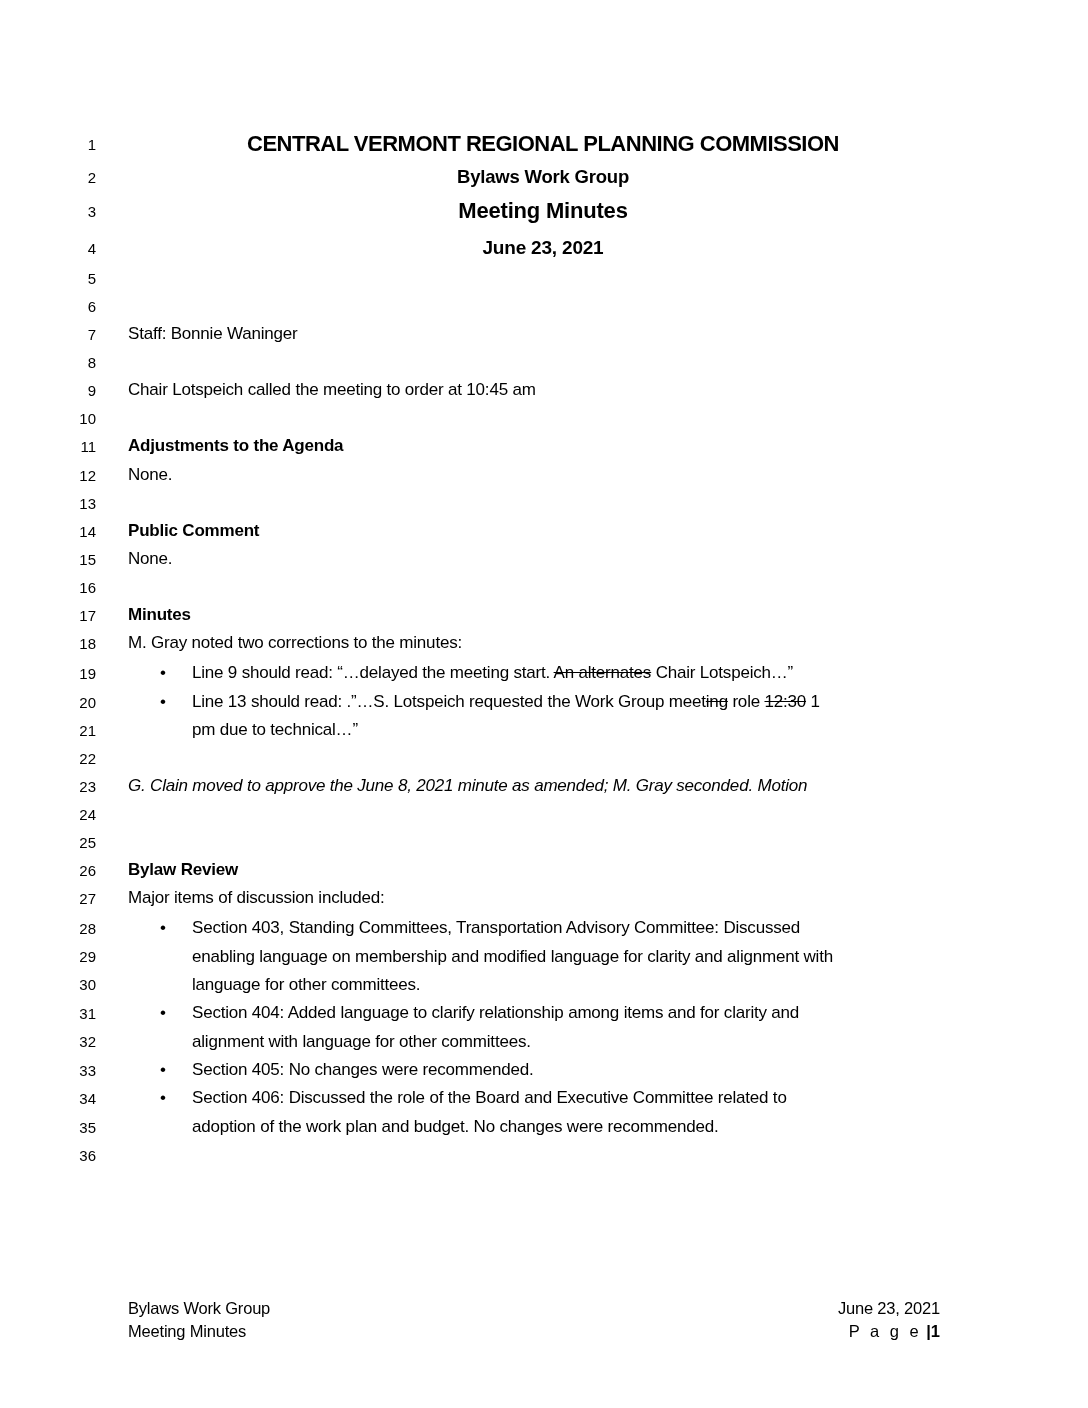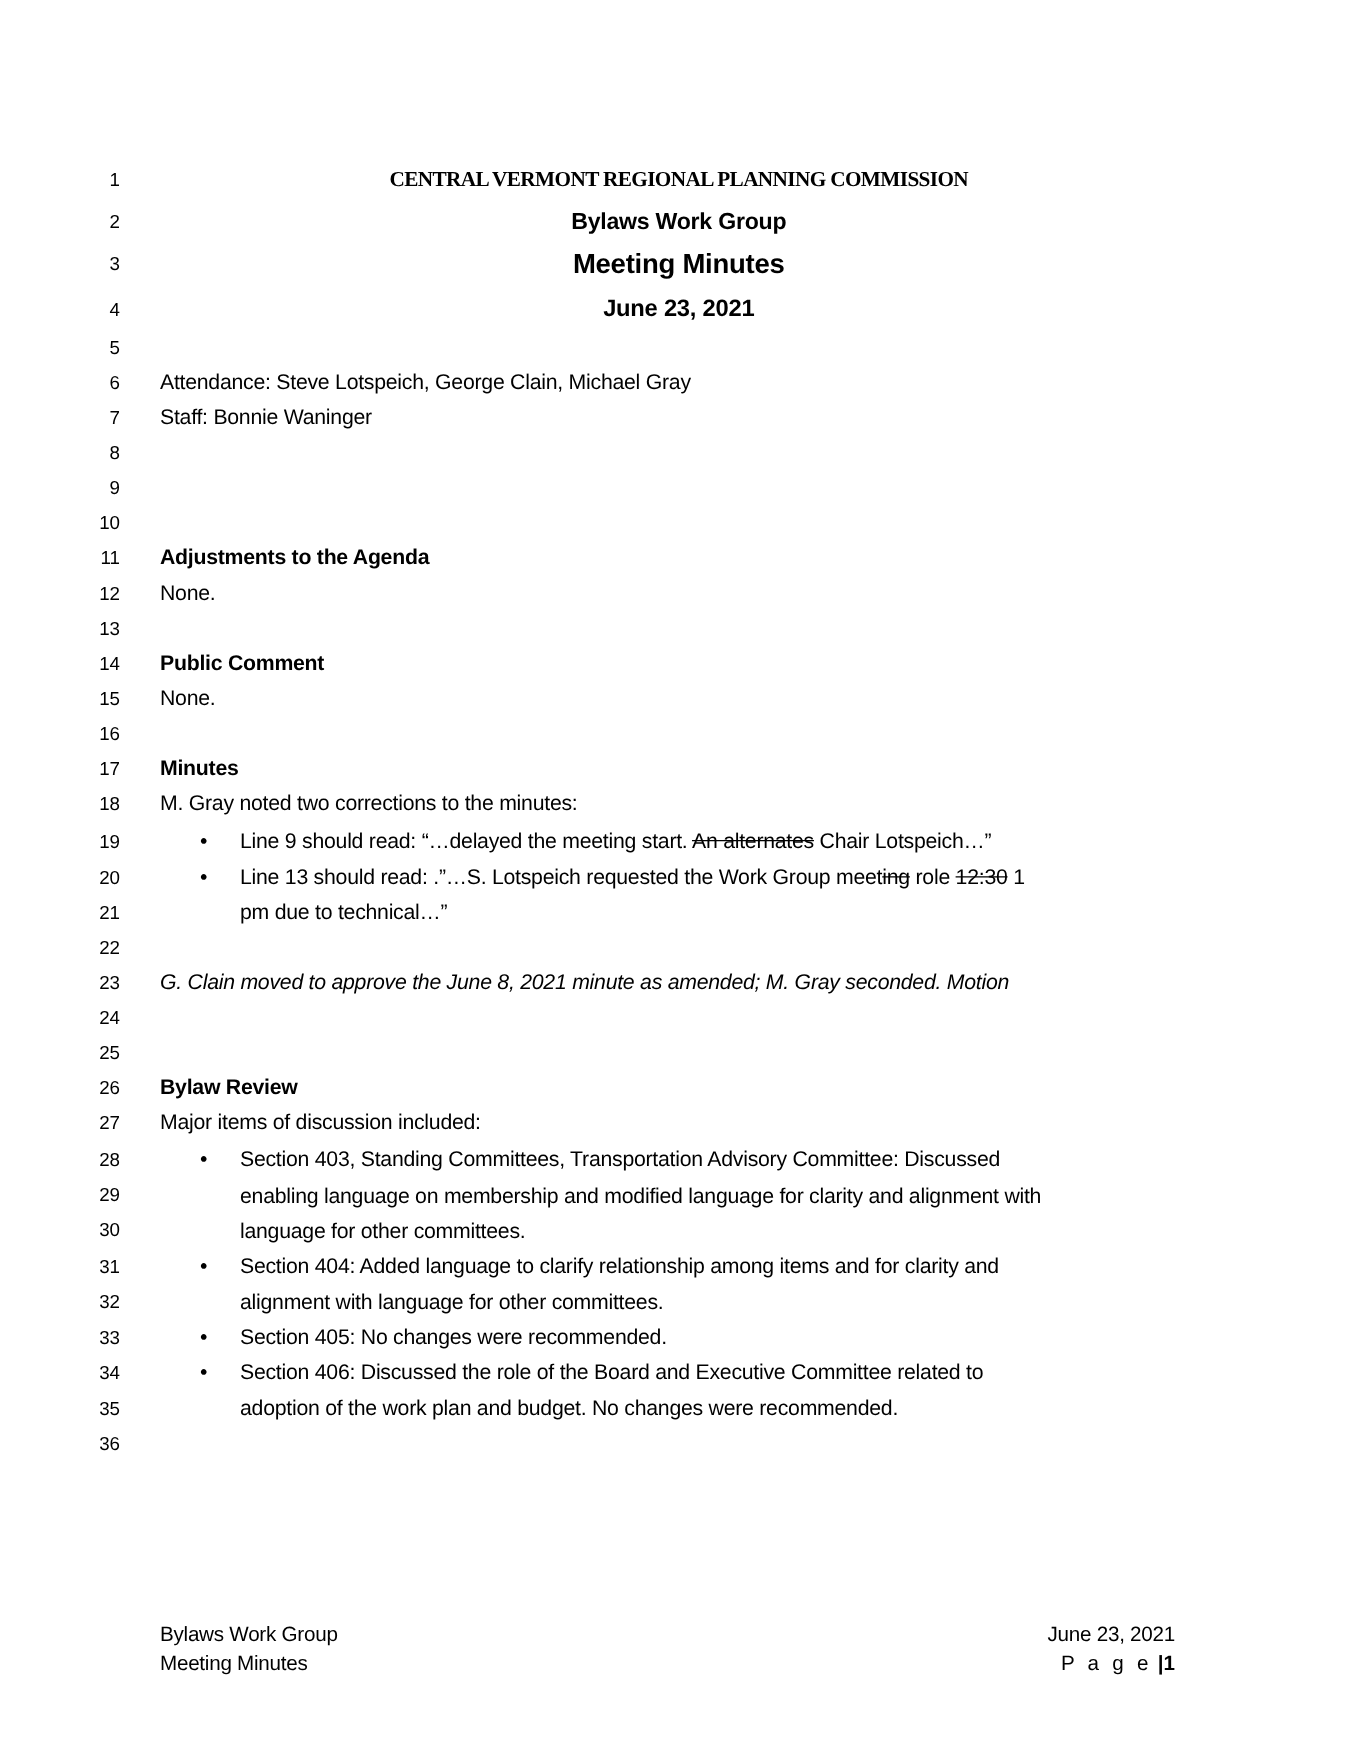--- a/index.html
+++ b/index.html
@@ -11,21 +11,21 @@
   .line { position: absolute; left: 0; width: 1088px; height: 28px; }
   .ln {
     position: absolute; left: 72px; width: 24px; text-align: right;
     font-size: 15px; line-height: 28px; top: 0;
   }
   .txt {
     position: absolute; left: 128px; font-size: 17px; line-height: 28px; top: 0;
     white-space: nowrap; letter-spacing: -0.2px;
   }
   .center { left: 128px; width: 830px; text-align: center; font-weight: bold; }
-  .h1 { font-size: 17px; letter-spacing: -0.5px; font-family: Liberation Serif, serif; }
+  .h1 { font-size: 22px; letter-spacing: -0.5px; }
   .h2 { font-size: 18.5px; }
   .h3 { font-size: 22px; }
   .h4 { font-size: 19px; }
   .b { font-weight: bold; }
   .i { font-style: italic; }
   .bullet { position: absolute; left: 160px; font-size: 17px; line-height: 28px; top: 0; }
   .btxt { left: 192px; }
   .strike { text-decoration: line-through; }
   .footer { position: absolute; font-size: 16.5px; line-height: 23px; letter-spacing: -0.2px; }
   .fl { left: 128px; top: 1297px; }
@@ -83,25 +83,25 @@
   <div class="line" style="top:163px">
     <span class="txt center h2">Bylaws Work Group</span>
   </div>
   <div class="line" style="top:197px">
     <span class="txt center h3">Meeting Minutes</span>
   </div>
   <div class="line" style="top:234px">
     <span class="txt center h4">June 23, 2021</span>
   </div>
 
-  <div class="line" style="top:292px">
-    <span class="txt">Attendance:  Steve Lotspeich, George Clain, Michael Gray</span>
-  </div>
   <div class="line" style="top:320px">
     <span class="txt">Staff:  Bonnie Waninger</span>
+  </div>
+  <div class="line" style="top:376px">
+    <span class="txt">Chair Lotspeich called the meeting to order at 10:45 am</span>
   </div>
 
   <div class="line" style="top:432px">
     <span class="txt b">Adjustments to the Agenda</span>
   </div>
   <div class="line" style="top:461px">
     <span class="txt">None.</span>
   </div>
 
   <div class="line" style="top:517px">

